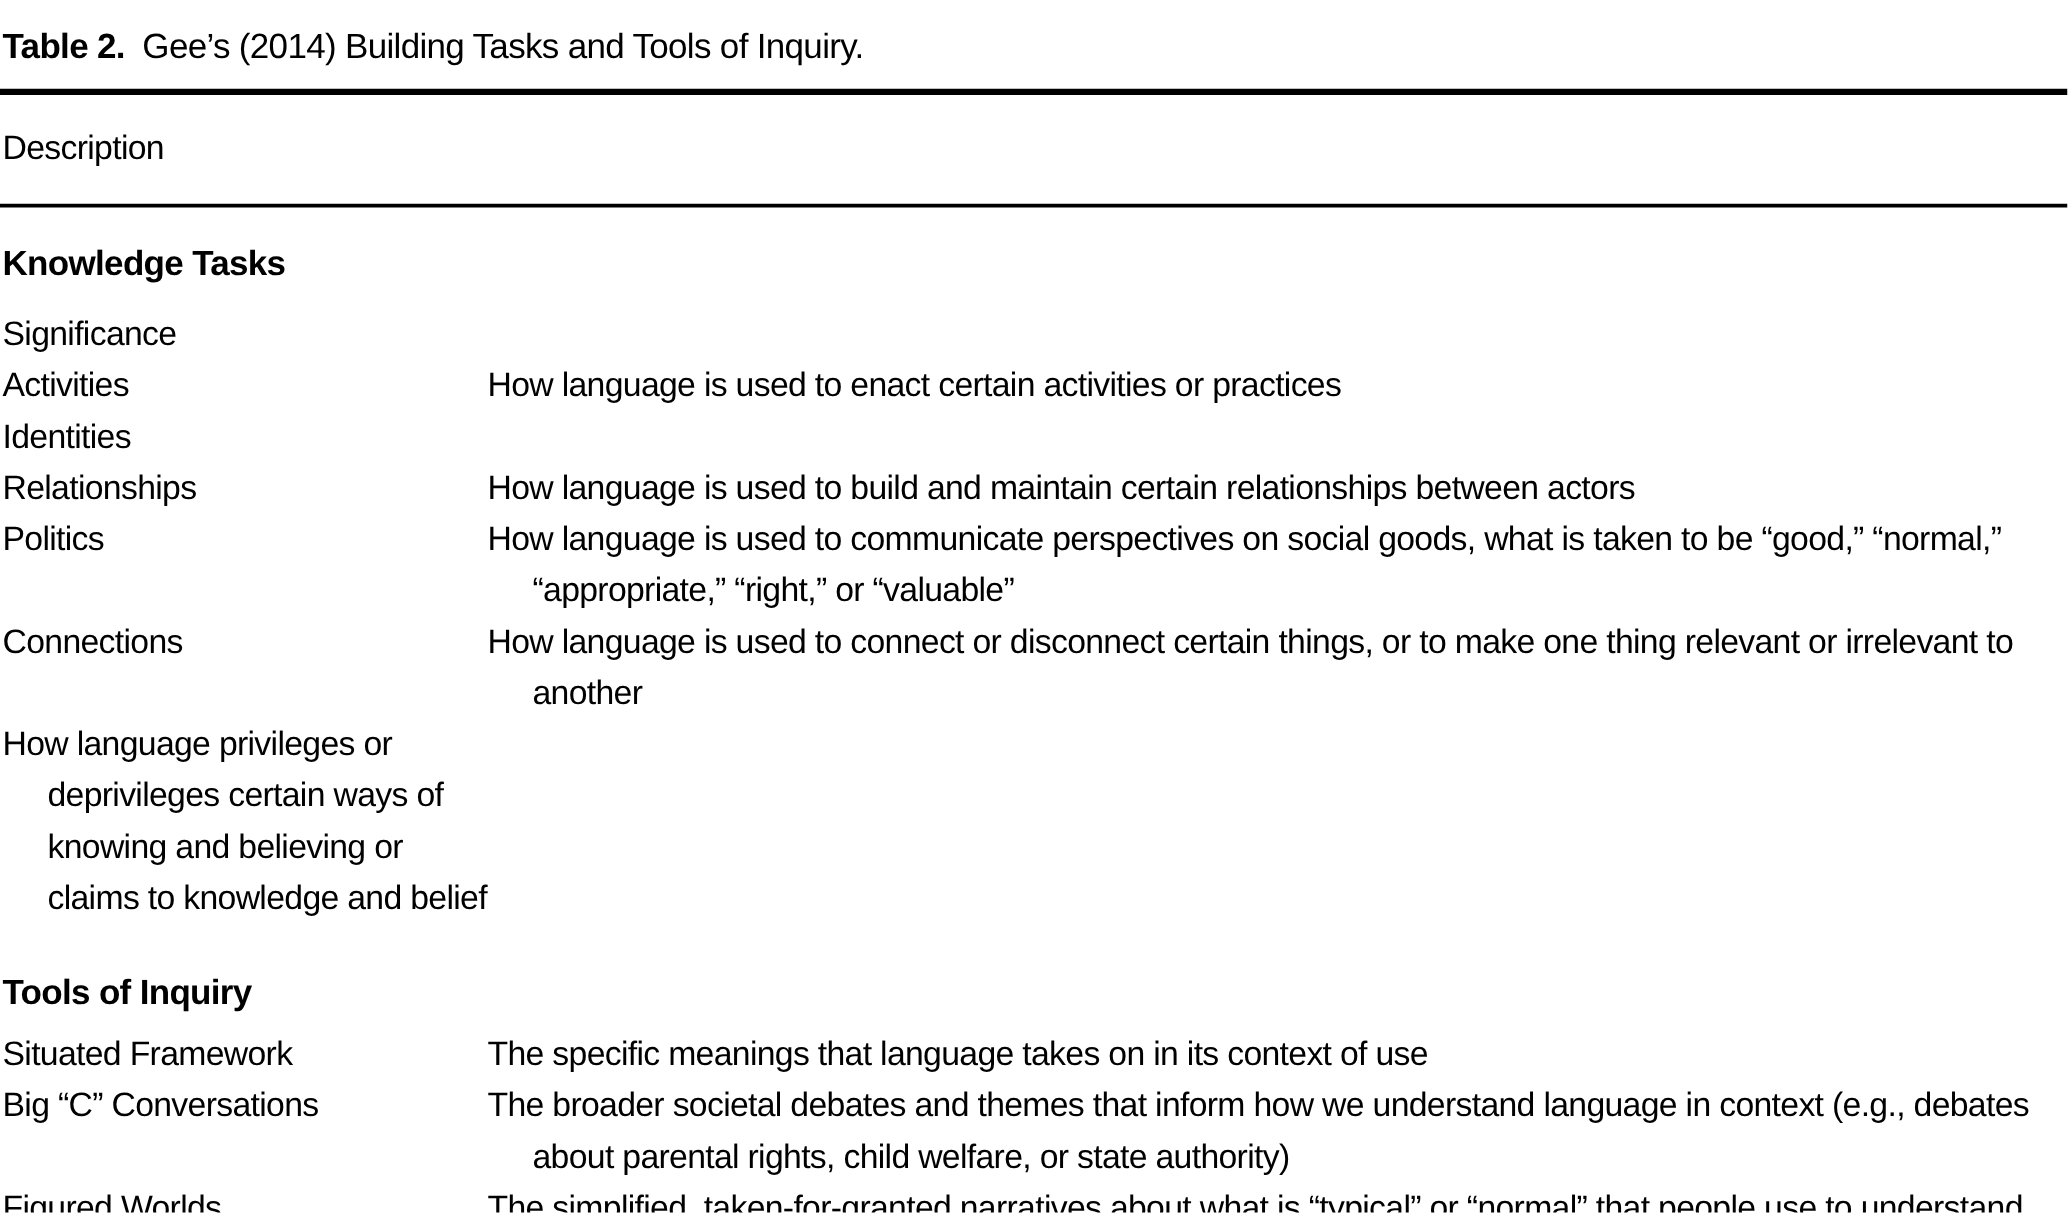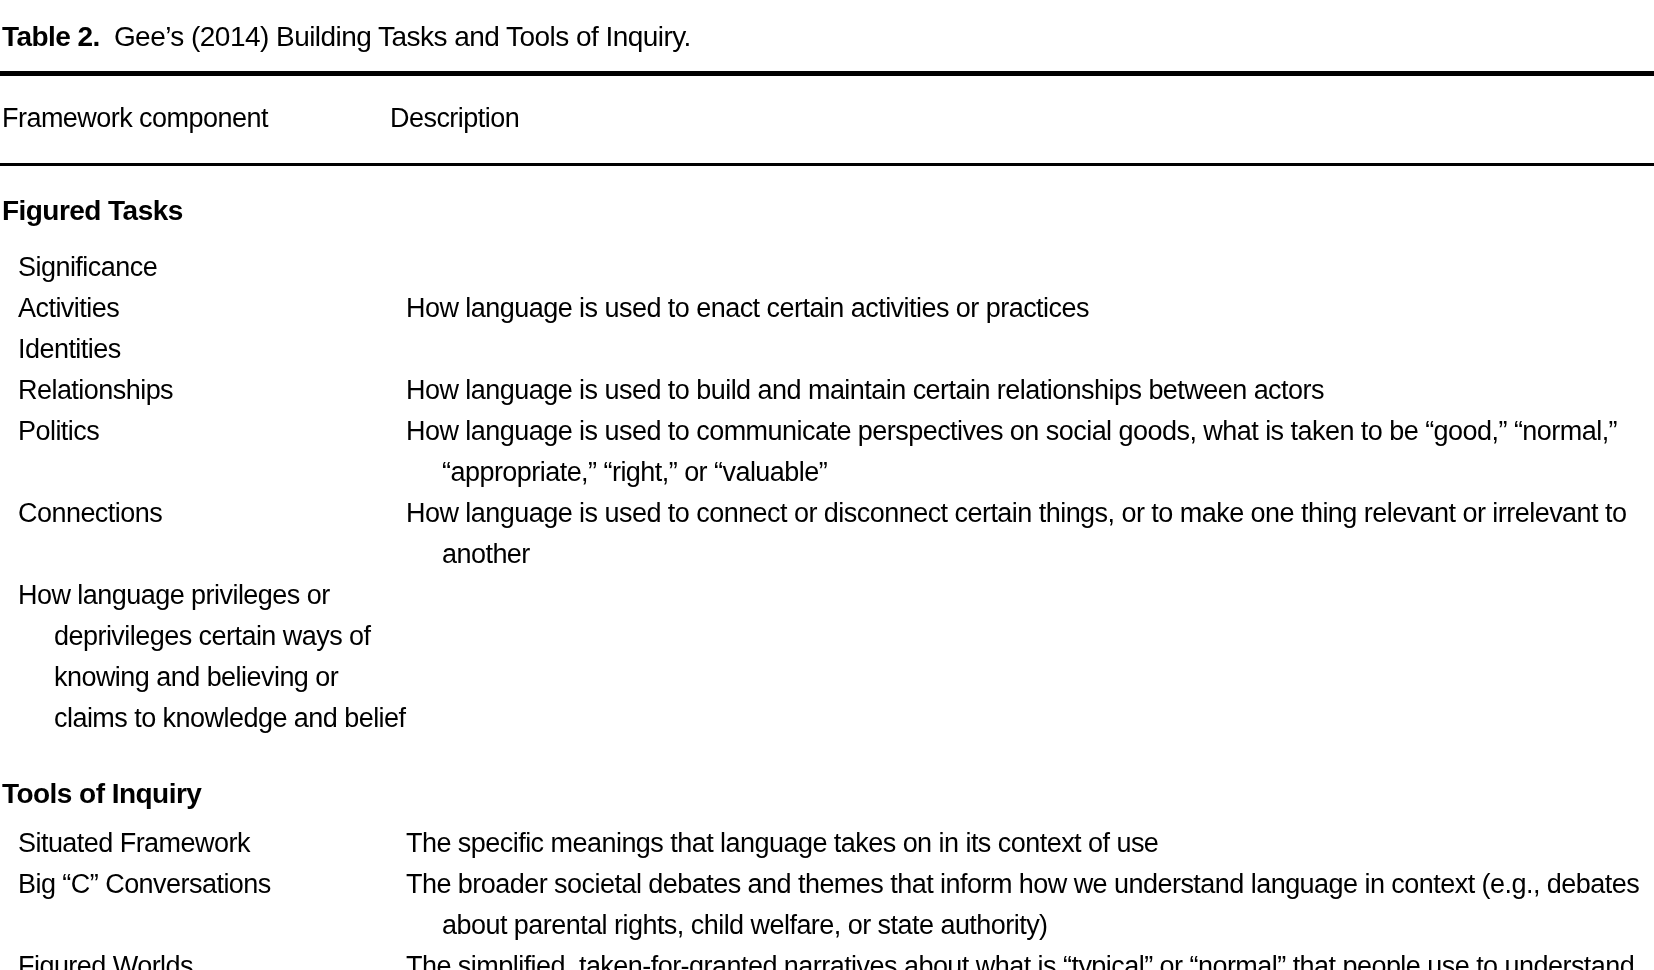--- a/index.html
+++ b/index.html
@@ -35,21 +35,21 @@
   }
   .section-heading {
     font-weight: bold;
     font-size: 28px;
     margin: 24px 0 16px 2px;
   }
   .section-heading.second { margin-top: 34px; margin-bottom: 9px; }
   .row {
     display: grid;
     grid-template-columns: 388px 1fr;
-    padding-left: 18px;
+    padding-left: 2px;
   }
   .comp {
     padding-left: 38px;
     text-indent: -38px;
     max-width: 348px;
     box-sizing: border-box;
   }
   .desc {
     padding-left: 36px;
     text-indent: -36px;
@@ -59,27 +59,26 @@
 </head>
 <body>
 
 <div class="table-title">
   <span class="label">Table 2.</span><span>Gee’s (2014) Building Tasks and Tools of Inquiry.</span>
 </div>
 
 <hr class="rule rule-thick">
 
 <div class="header-row">
-  <div class="cell">Framework component</div>
   <div class="cell">Description</div>
 </div>
 
 <hr class="rule rule-medium">
 
-<div class="section-heading">Figured Tasks</div>
+<div class="section-heading">Knowledge Tasks</div>
 
 <div class="row">
   <div class="comp">Significance</div>
 </div>
 <div class="row">
   <div class="comp">Activities</div>
   <div class="desc">How language is used to enact certain activities or practices</div>
 </div>
 <div class="row">
   <div class="comp">Identities</div>

